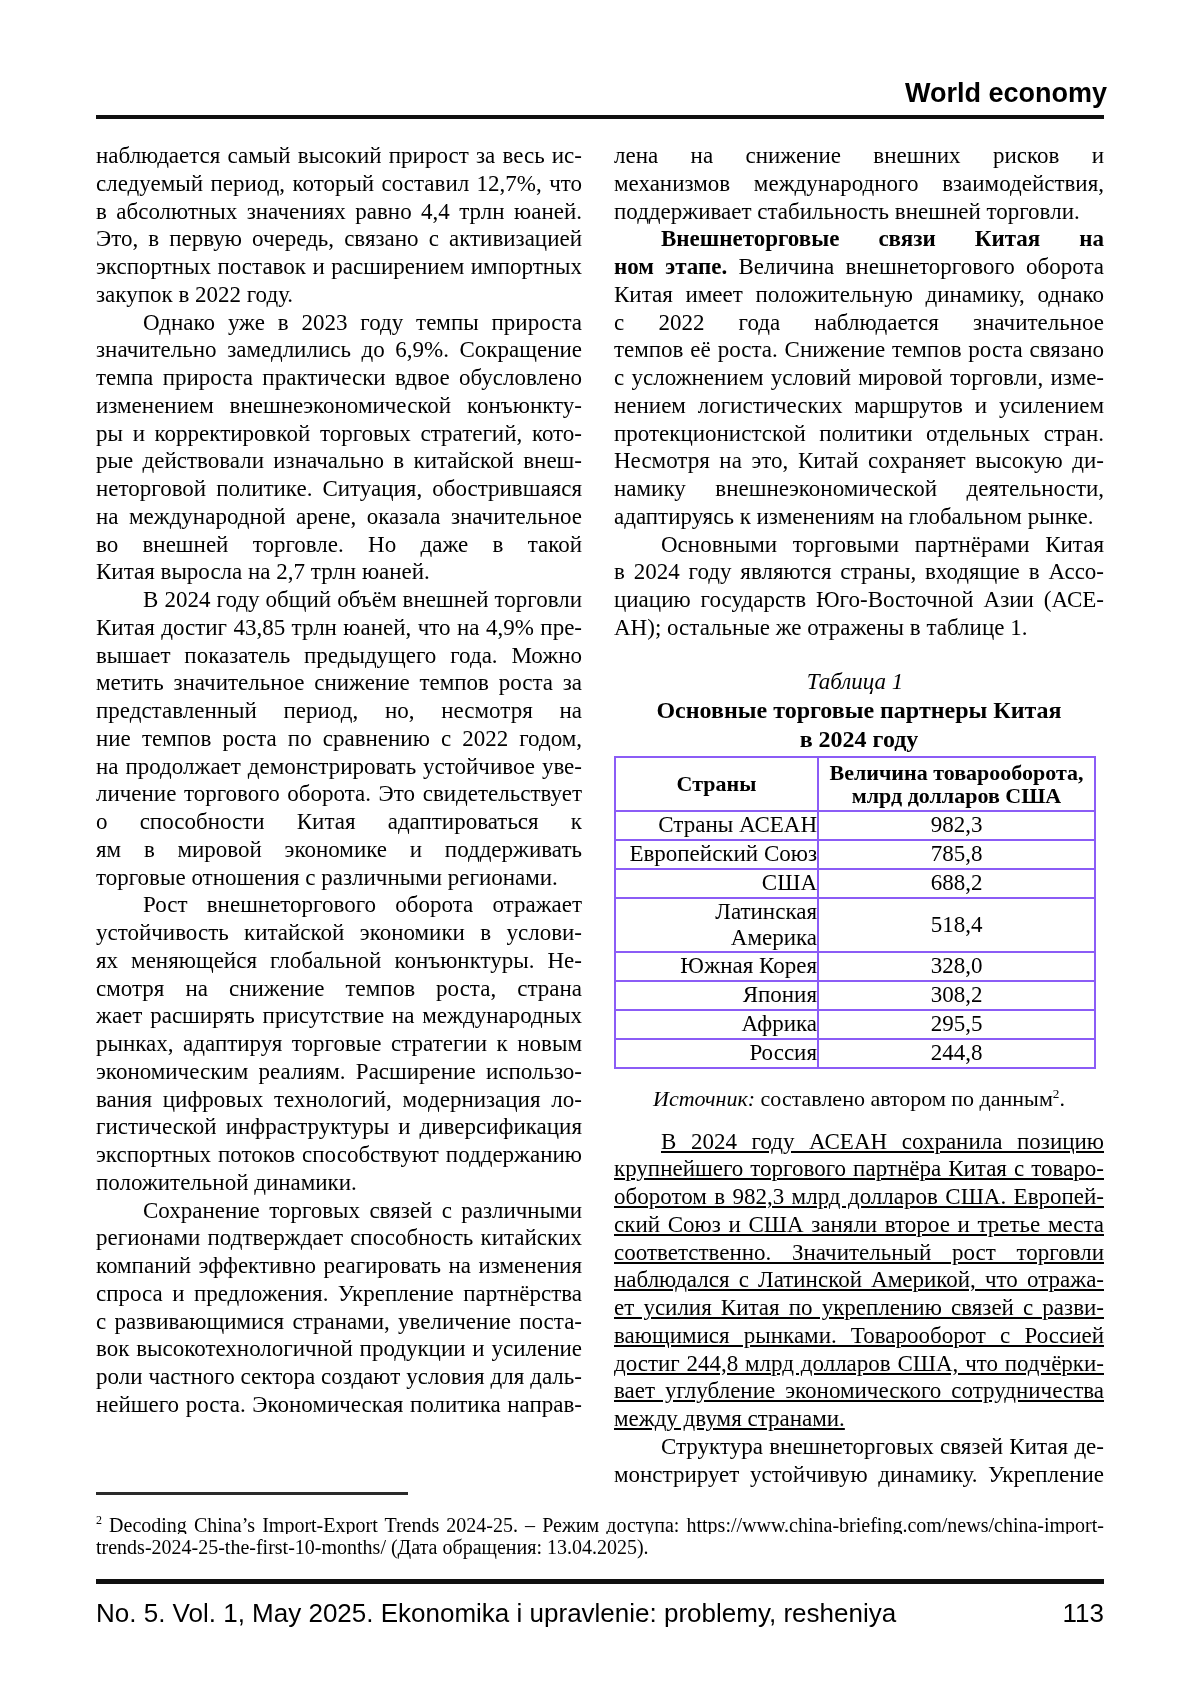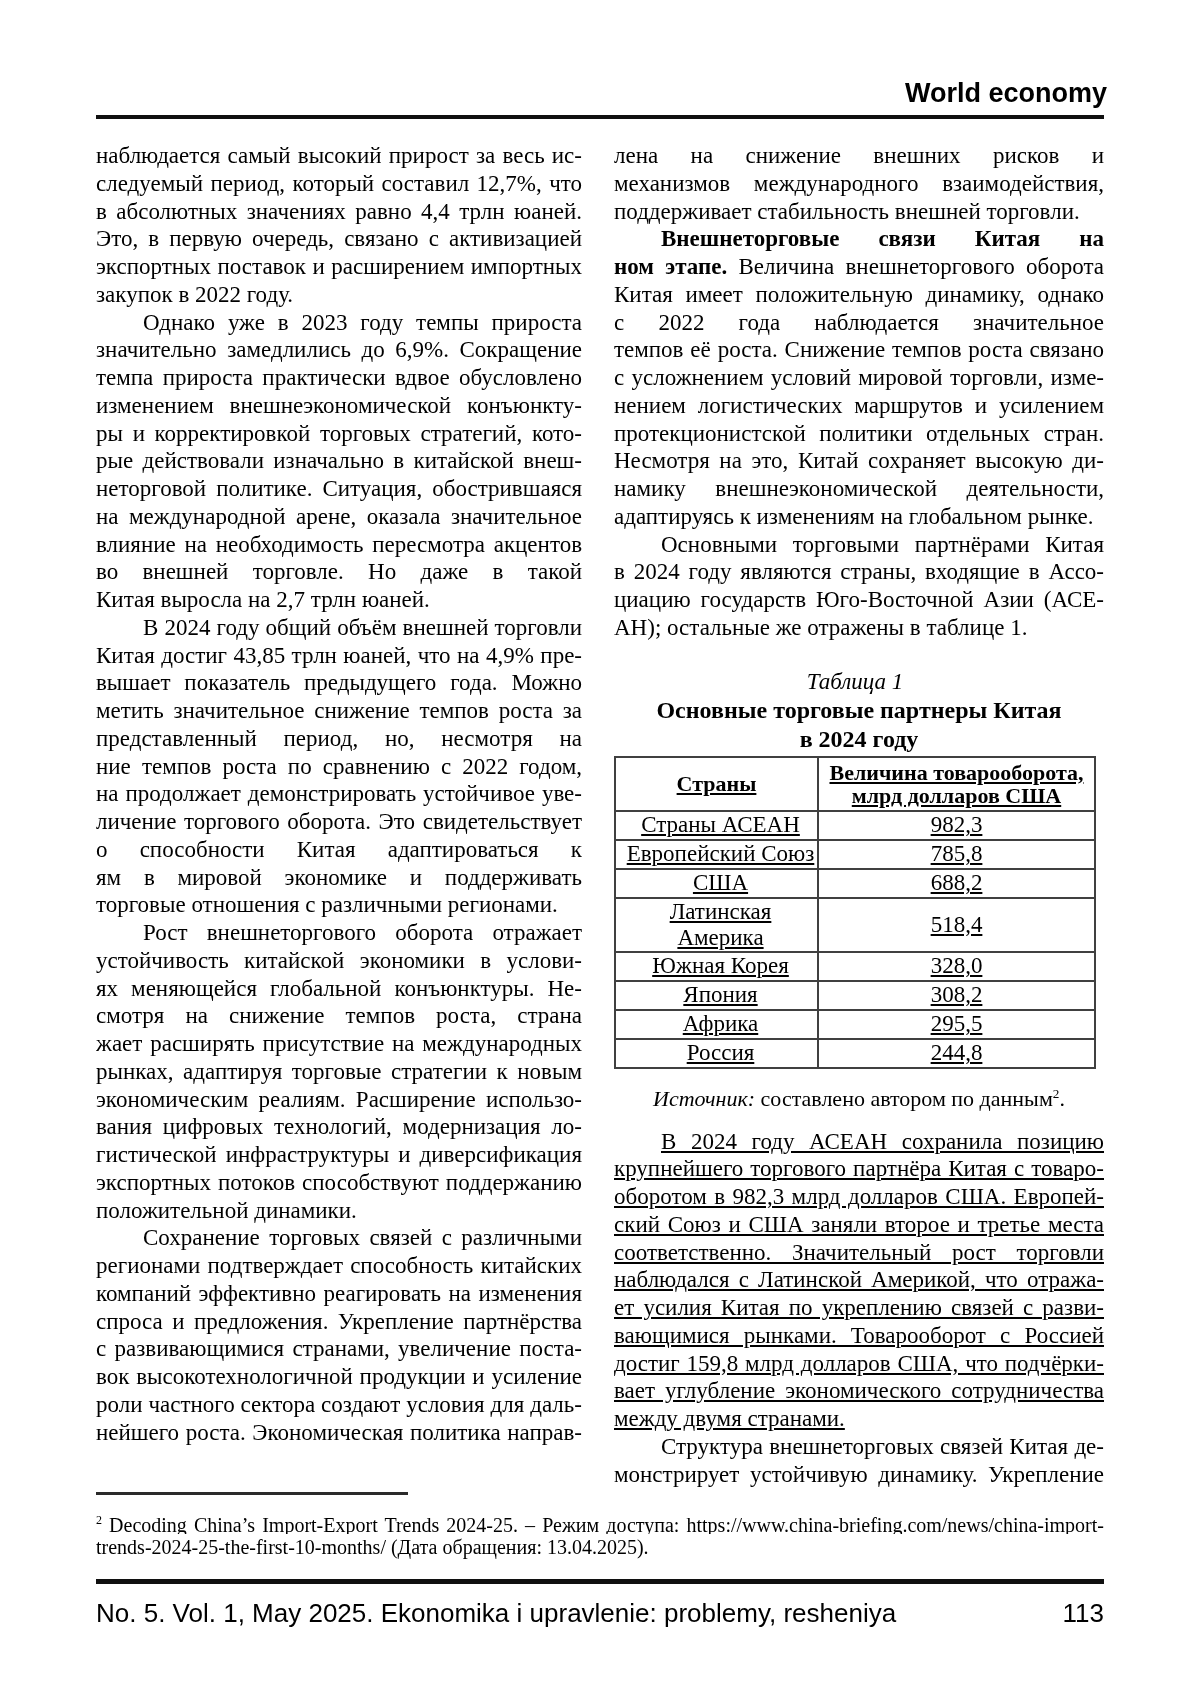--- a/index.html
+++ b/index.html
@@ -16,25 +16,25 @@
       text-align:justify;text-align-last:justify;}
   .ln.endl{text-align-last:left;}
   .ln.ind{text-indent:47px;}
   .b{font-weight:700;}
   .it{font-style:italic;}
   .sup{font-size:0.6em;vertical-align:super;}
   .caption{margin-top:26px;font-style:italic;font-size:23px;line-height:28px;height:28px;
            text-align:center;padding-right:8px;}
   .tbl-title{font-size:24px;font-weight:700;text-align:center;line-height:29px;}
   table.tbl{border-collapse:collapse;margin-top:2px;width:482px;table-layout:fixed;}
-  .tbl th,.tbl td{border:2px solid #404040;text-decoration:underline;}
+  .tbl th,.tbl td{border:2px solid #8b5cf6;}
   .tbl th{font-size:22px;line-height:23px;font-weight:700;text-align:center;
           vertical-align:middle;padding:3px 2px;height:42px;}
   .tbl td{font-size:23px;height:27px;padding:0;vertical-align:middle;}
-  .tbl td.c1{padding-left:8px;text-align:center;}
+  .tbl td.c1{padding-left:8px;text-align:right;}
   .tbl td.c2{text-align:center;}
   .source{margin-top:13px;font-size:22px;line-height:23px;height:27px;text-align:center;}
   .source + .para{margin-top:19px;text-decoration:underline;}
   .fn-sep{position:absolute;left:96px;top:1492px;width:312px;height:3px;background:#2a2a2a;}
   .footnote{position:absolute;left:96px;top:1507px;width:1008px;}
   .footnote .ln{font-size:20px;line-height:27px;height:27px;}
   .rule-bottom{position:absolute;left:96px;top:1579px;width:1008px;height:5px;background:#101010;}
   .footer{position:absolute;left:96px;top:1598px;width:1008px;display:flex;
           justify-content:space-between;align-items:baseline;
           font-family:"Liberation Sans",sans-serif;font-size:26px;line-height:30px;gap:42px;}
@@ -57,21 +57,20 @@
       </div>
       <div class="para">
         <div class="ln ind"><span>Однако уже в 2023 году темпы прироста</span></div>
         <div class="ln"><span>значительно замедлились до 6,9%. Сокращение</span></div>
         <div class="ln"><span>темпа прироста практически вдвое обусловлено</span></div>
         <div class="ln"><span>изменением внешнеэкономической конъюнкту-</span></div>
         <div class="ln"><span>ры и корректировкой торговых стратегий, кото-</span></div>
         <div class="ln"><span>рые действовали изначально в китайской внеш-</span></div>
         <div class="ln"><span>неторговой политике. Ситуация, обострившаяся</span></div>
         <div class="ln"><span>на международной арене, оказала значительное</span></div>
-        <div class="ln"><span>влияние на необходимость пересмотра акцентов</span></div>
         <div class="ln"><span>во внешней торговле. Но даже в такой обстановке</span></div>
         <div class="ln endl"><span>Китая выросла на 2,7 трлн юаней.</span></div>
       </div>
       <div class="para">
         <div class="ln ind"><span>В 2024 году общий объём внешней торговли</span></div>
         <div class="ln"><span>Китая достиг 43,85 трлн юаней, что на 4,9% пре-</span></div>
         <div class="ln"><span>вышает показатель предыдущего года. Можно за-</span></div>
         <div class="ln"><span>метить значительное снижение темпов роста за</span></div>
         <div class="ln"><span>представленный период, но, несмотря на замедле-</span></div>
         <div class="ln"><span>ние темпов роста по сравнению с 2022 годом, стра-</span></div>
@@ -185,21 +184,21 @@
       <div class="source"><span class="it">Источник:</span><span> составлено автором по данным</span><span class="sup">2</span><span>.</span></div>
       <div class="para">
         <div class="ln ind"><span>В 2024 году АСЕАН сохранила позицию</span></div>
         <div class="ln"><span>крупнейшего торгового партнёра Китая с товаро-</span></div>
         <div class="ln"><span>оборотом в 982,3 млрд долларов США. Европей-</span></div>
         <div class="ln"><span>ский Союз и США заняли второе и третье места</span></div>
         <div class="ln"><span>соответственно. Значительный рост торговли</span></div>
         <div class="ln"><span>наблюдался с Латинской Америкой, что отража-</span></div>
         <div class="ln"><span>ет усилия Китая по укреплению связей с разви-</span></div>
         <div class="ln"><span>вающимися рынками. Товарооборот с Россией</span></div>
-        <div class="ln"><span>достиг 159,8 млрд долларов США, что подчёрки-</span></div>
+        <div class="ln"><span>достиг 244,8 млрд долларов США, что подчёрки-</span></div>
         <div class="ln"><span>вает углубление экономического сотрудничества</span></div>
         <div class="ln endl"><span>между двумя странами.</span></div>
       </div>
       <div class="para">
         <div class="ln ind"><span>Структура внешнеторговых связей Китая де-</span></div>
         <div class="ln"><span>монстрирует устойчивую динамику. Укрепление</span></div>
       </div>
     </div>
 
   <div class="fn-sep"></div>

